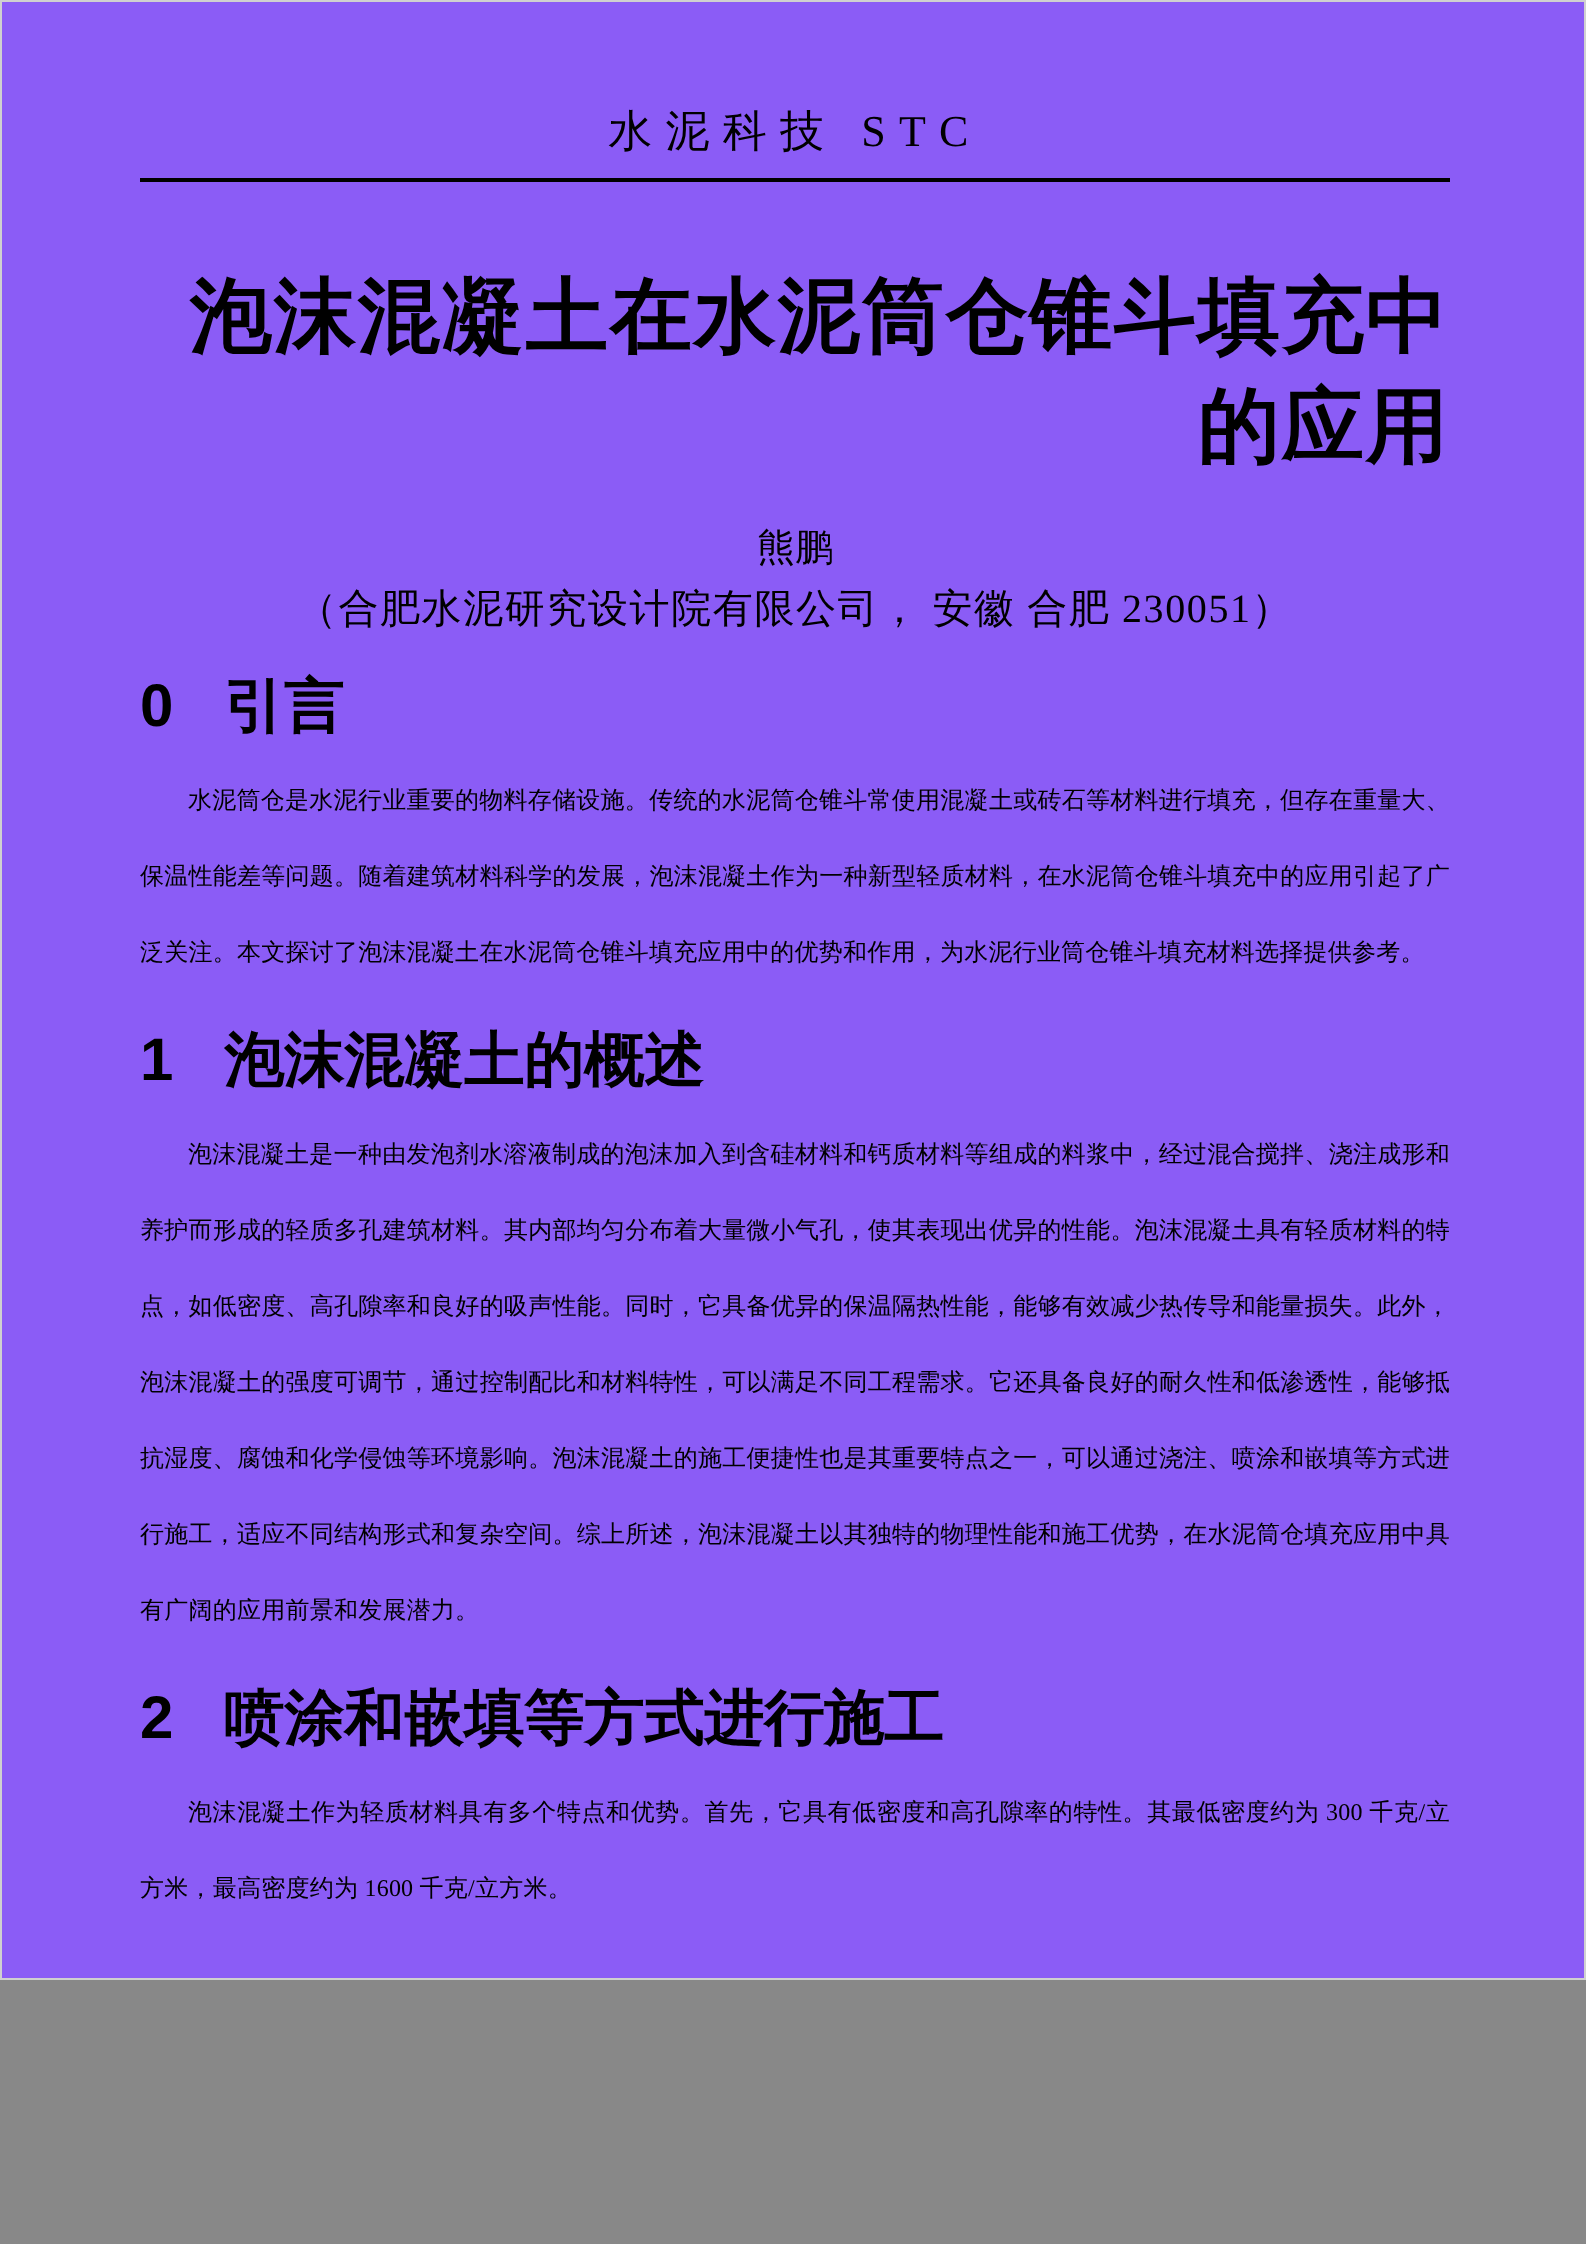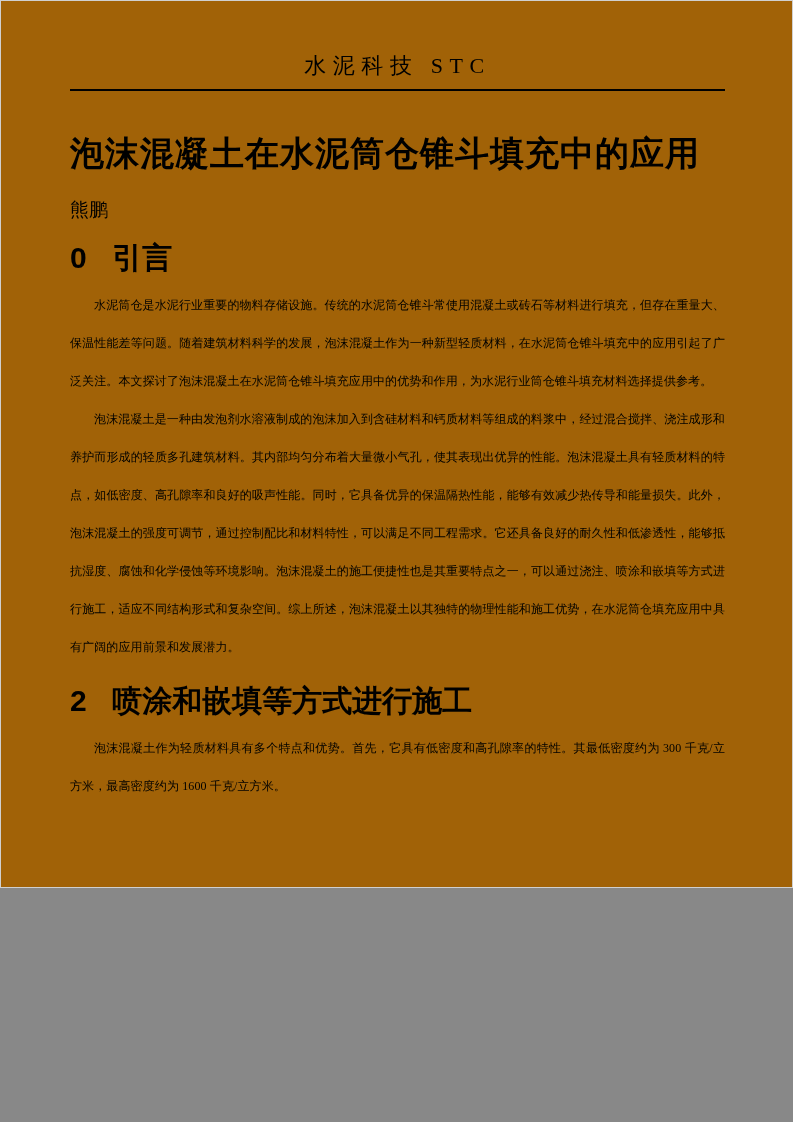--- a/index.html
+++ b/index.html
@@ -1,45 +1,45 @@
 <!DOCTYPE html>
 <html><head>
 <meta charset="utf-8">
 <style>
   html,body { margin:0; padding:0; background:#888; }
   .page {
-    width:793px; height:888px; box-sizing:border-box;
-    margin:0 auto; background:#a16207; color:#000;
+    width:793px; height:990px; box-sizing:border-box;
+    margin:0 auto; background:#8b5cf6; color:#000;
     border:1px solid #d0d0d0;
     padding:50px 67px 0 69px;
     position:relative;
     font-family:"Liberation Serif","DejaVu Serif",serif;
     overflow:hidden;
   }
   
   .journal-header {
     text-align:center;
     font-size:22px;
     letter-spacing:0.30em;
     padding-bottom:8px;
     border-bottom:2px solid #000;
     font-family:"Liberation Serif","DejaVu Serif",serif;
   }
   
   .article-title {
     margin:40px 0 0 0;
-    text-align:left;
-    font-size:34px;
+    text-align:right;
+    font-size:41px;
     font-weight:700;
     letter-spacing:1px;
     font-family:Liberation Serif, serif;
   }
   .author-name {
     margin-top:20px;
-    text-align:left;
+    text-align:center;
     font-size:19px;
   }
   .author-affiliation {
     margin-top:4px;
     text-align:center;
     font-size:20px;
     letter-spacing:0.04em;
   }
   
   .sec-heading {
@@ -86,26 +86,30 @@
 <div class="page">
 
   <div class="journal-header">
     <span>水泥科技 STC</span>
   </div>
 
   <h1 class="article-title">泡沫混凝土在水泥筒仓锥斗填充中的应用</h1>
 
   <div class="author-name">熊鹏</div>
 
+  <div class="author-affiliation">（合肥水泥研究设计院有限公司， 安徽 合肥  230051）</div>
 
   <h2 class="sec-heading">
     <span class="sec-num">0</span><span>引言</span>
   </h2>
   <p class="body-para">水泥筒仓是水泥行业重要的物料存储设施。传统的水泥筒仓锥斗常使用混凝土或砖石等材料进行填充，但存在重量大、保温性能差等问题。随着建筑材料科学的发展，泡沫混凝土作为一种新型轻质材料，在水泥筒仓锥斗填充中的应用引起了广泛关注。本文探讨了泡沫混凝土在水泥筒仓锥斗填充应用中的优势和作用，为水泥行业筒仓锥斗填充材料选择提供参考。</p>
 
+  <h2 class="sec-heading">
+    <span class="sec-num">1</span><span>泡沫混凝土的概述</span>
+  </h2>
   <p class="body-para">泡沫混凝土是一种由发泡剂水溶液制成的泡沫加入到含硅材料和钙质材料等组成的料浆中，经过混合搅拌、浇注成形和养护而形成的轻质多孔建筑材料。其内部均匀分布着大量微小气孔，使其表现出优异的性能。泡沫混凝土具有轻质材料的特点，如低密度、高孔隙率和良好的吸声性能。同时，它具备优异的保温隔热性能，能够有效减少热传导和能量损失。此外，泡沫混凝土的强度可调节，通过控制配比和材料特性，可以满足不同工程需求。它还具备良好的耐久性和低渗透性，能够抵抗湿度、腐蚀和化学侵蚀等环境影响。泡沫混凝土的施工便捷性也是其重要特点之一，可以通过浇注、喷涂和嵌填等方式进行施工，适应不同结构形式和复杂空间。综上所述，泡沫混凝土以其独特的物理性能和施工优势，在水泥筒仓填充应用中具有广阔的应用前景和发展潜力。</p>
 
   <h2 class="sec-heading">
     <span class="sec-num">2</span><span>喷涂和嵌填等方式进行施工</span>
   </h2>
 
   <p class="body-para">泡沫混凝土作为轻质材料具有多个特点和优势。首先，它具有低密度和高孔隙率的特性。其最低密度约为 300 千克/立方米，最高密度约为 1600 千克/立方米。</p>
 
   <div class="page-footer">
     <svg class="footer-divider" viewBox="0 0 655 10" preserveAspectRatio="none" aria-hidden="true">

